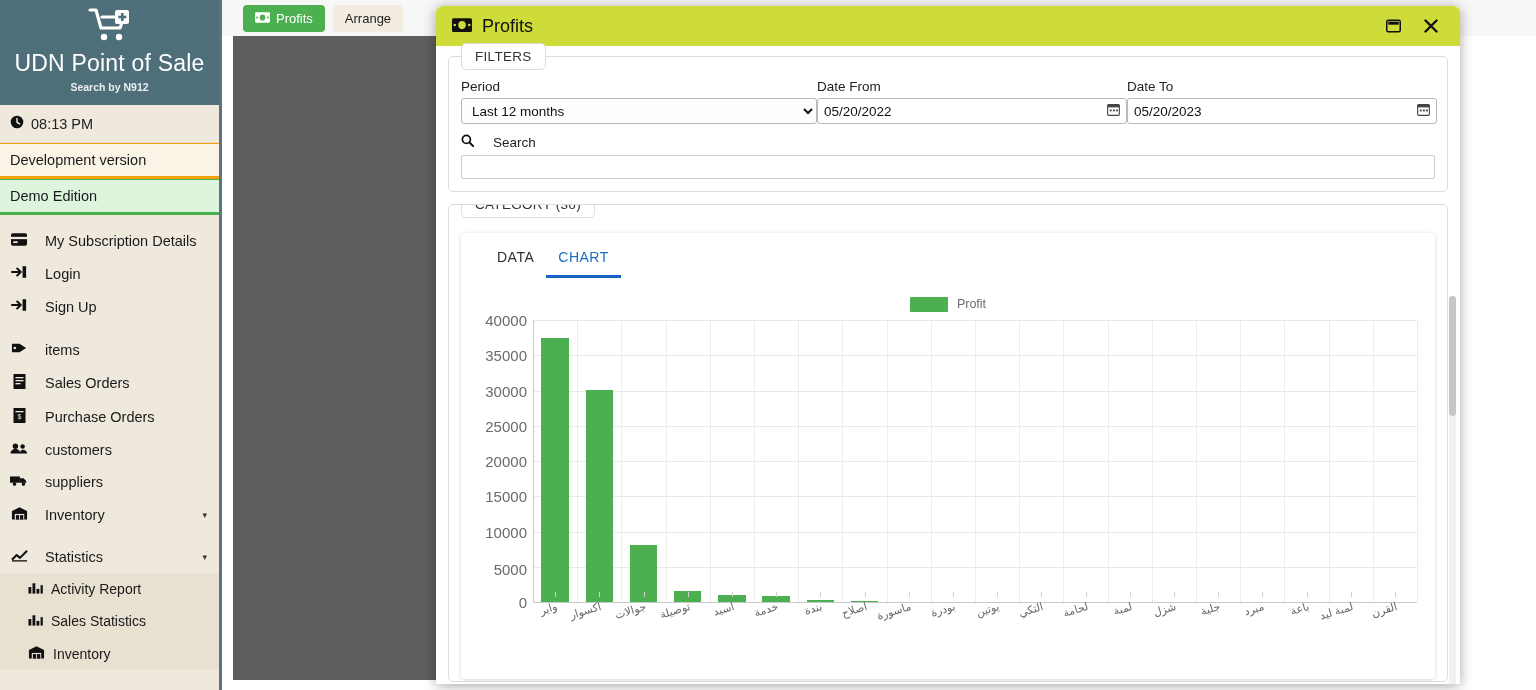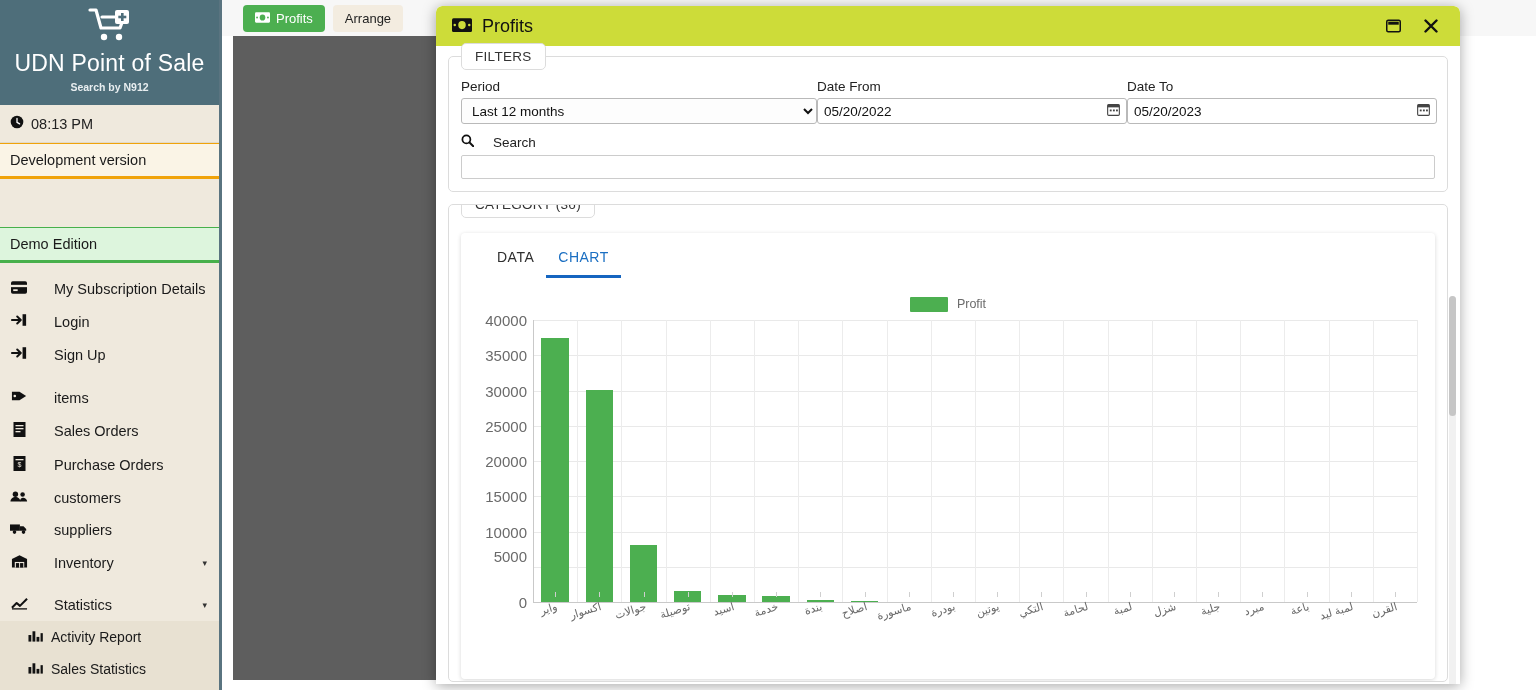--- a/index.html
+++ b/index.html
@@ -31,25 +31,25 @@
 
   .sb-clock {
     padding: 10px 10px 10px 10px; font-size: 14.5px; color: #222;
     display: flex; align-items: center; gap: 7px;
     border-bottom: 1px solid #e2dac9;
   }
   .sb-badge {
     margin: 0; padding: 8px 10px; font-size: 14.5px; color: #1a1a1a;
   }
   .sb-badge.dev { background: #faf4e6; border: 1px solid #f0a30a; border-left:none; border-right:none; border-bottom-width:3px;}
-  .sb-badge.demo { background: #ddf5dd; border: 1px solid #47b04b; border-left:none; border-right:none; border-bottom-width:3px;margin-top:48px;}
+  .sb-badge.demo { background: #ddf5dd; border: 1px solid #47b04b; border-left:none; border-right:none; border-bottom-width:3px;}
 
   .sb-nav { padding-top: 10px; }
   .sb-item {
-    display: flex; align-items: center; gap: 26px;
+    display: flex; align-items: center; gap: 17px;
     padding: 8px 10px; font-size: 14.5px; color: #1a1a1a;
     cursor: pointer; position: relative;
   }
   .sb-item .ico { width: 18px; text-align: center; font-size: 14px; flex: 0 0 18px; }
   .sb-item .caret {
     position: absolute; right: 12px; top: 50%; transform: translateY(-50%);
     font-size: 9px; color: #333;
   }
   .sb-sub-group { background: #e8e1d2; }
   .sb-subitem {
@@ -499,21 +499,21 @@
 
           <div class="chart-area">
             <div class="legend">
               <span class="legend-swatch"></span>
               <span class="legend-text">Profit</span>
             </div>
 
             <div class="plot">
               <div class="ylabels" id="ylabels">
                   <div class="ylab" style="top: 282px;">0</div>
-                  <div class="ylab" style="top: 236px;">5000</div>
+                  <div class="ylab" style="top: 249px;">5000</div>
                   <div class="ylab" style="top: 211.5px;">10000</div>
                   <div class="ylab" style="top: 176.25px;">15000</div>
                   <div class="ylab" style="top: 141px;">20000</div>
                   <div class="ylab" style="top: 105.75px;">25000</div>
                   <div class="ylab" style="top: 70.5px;">30000</div>
                   <div class="ylab" style="top: 35.25px;">35000</div>
                   <div class="ylab" style="top: 0px;">40000</div>
                 </div>
               <div id="gridlines">
                   <div class="grid-h base" style="top: 282px;"></div>

